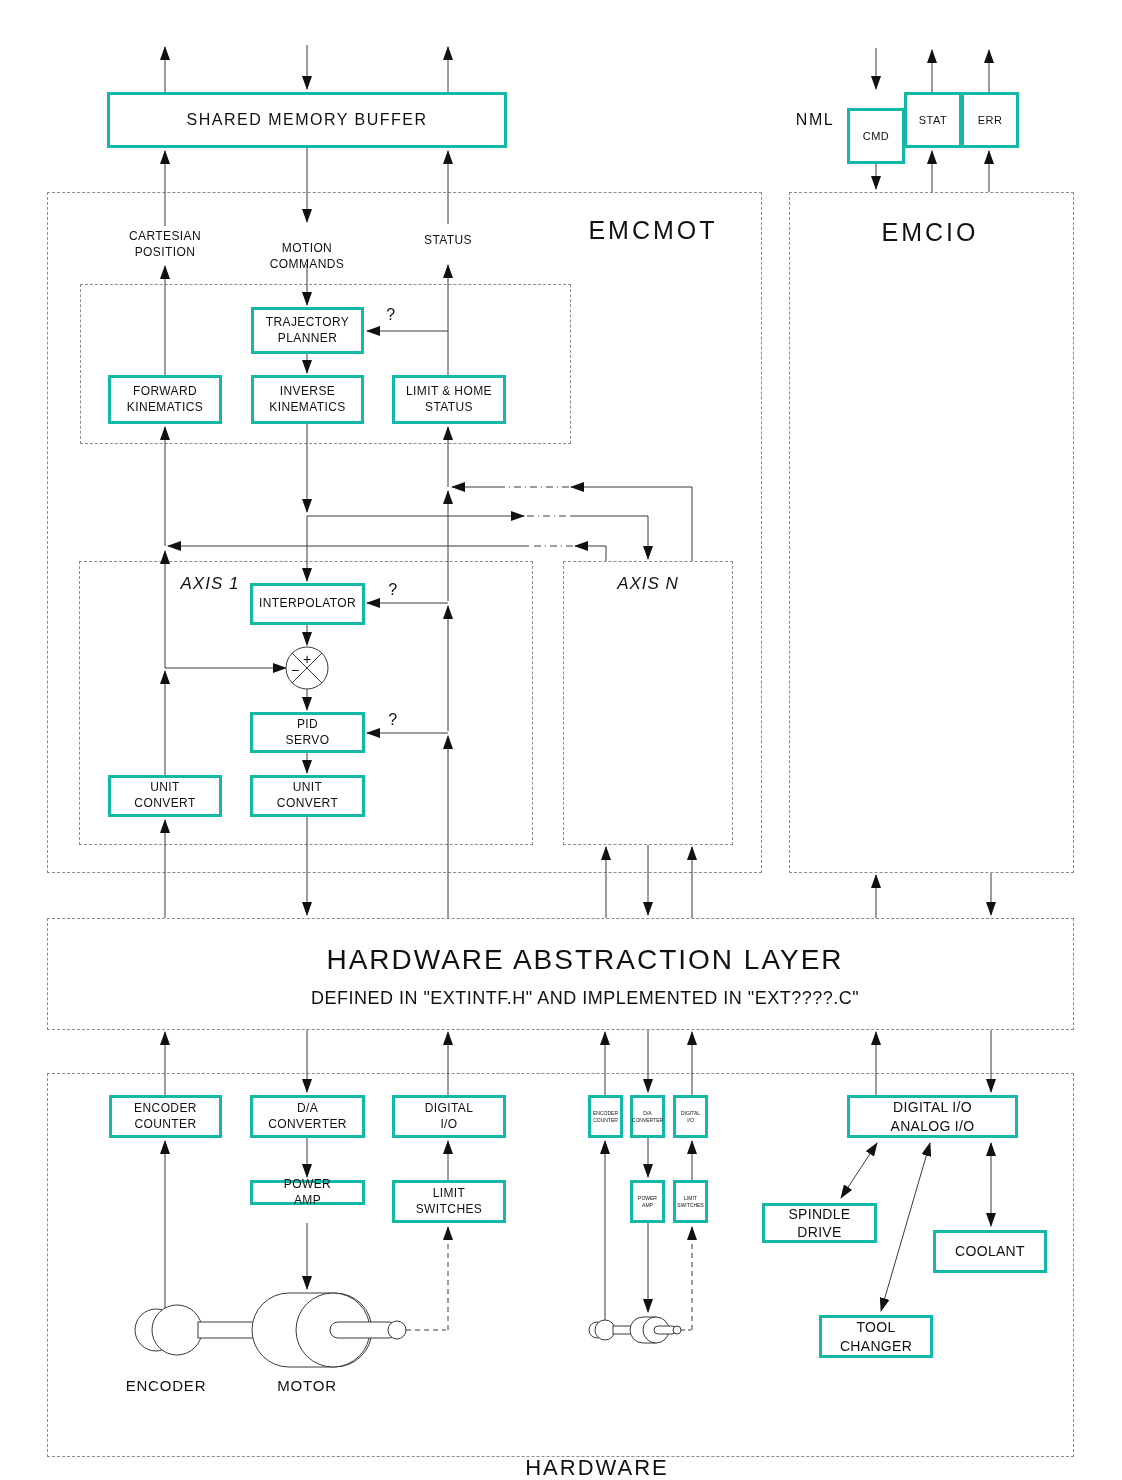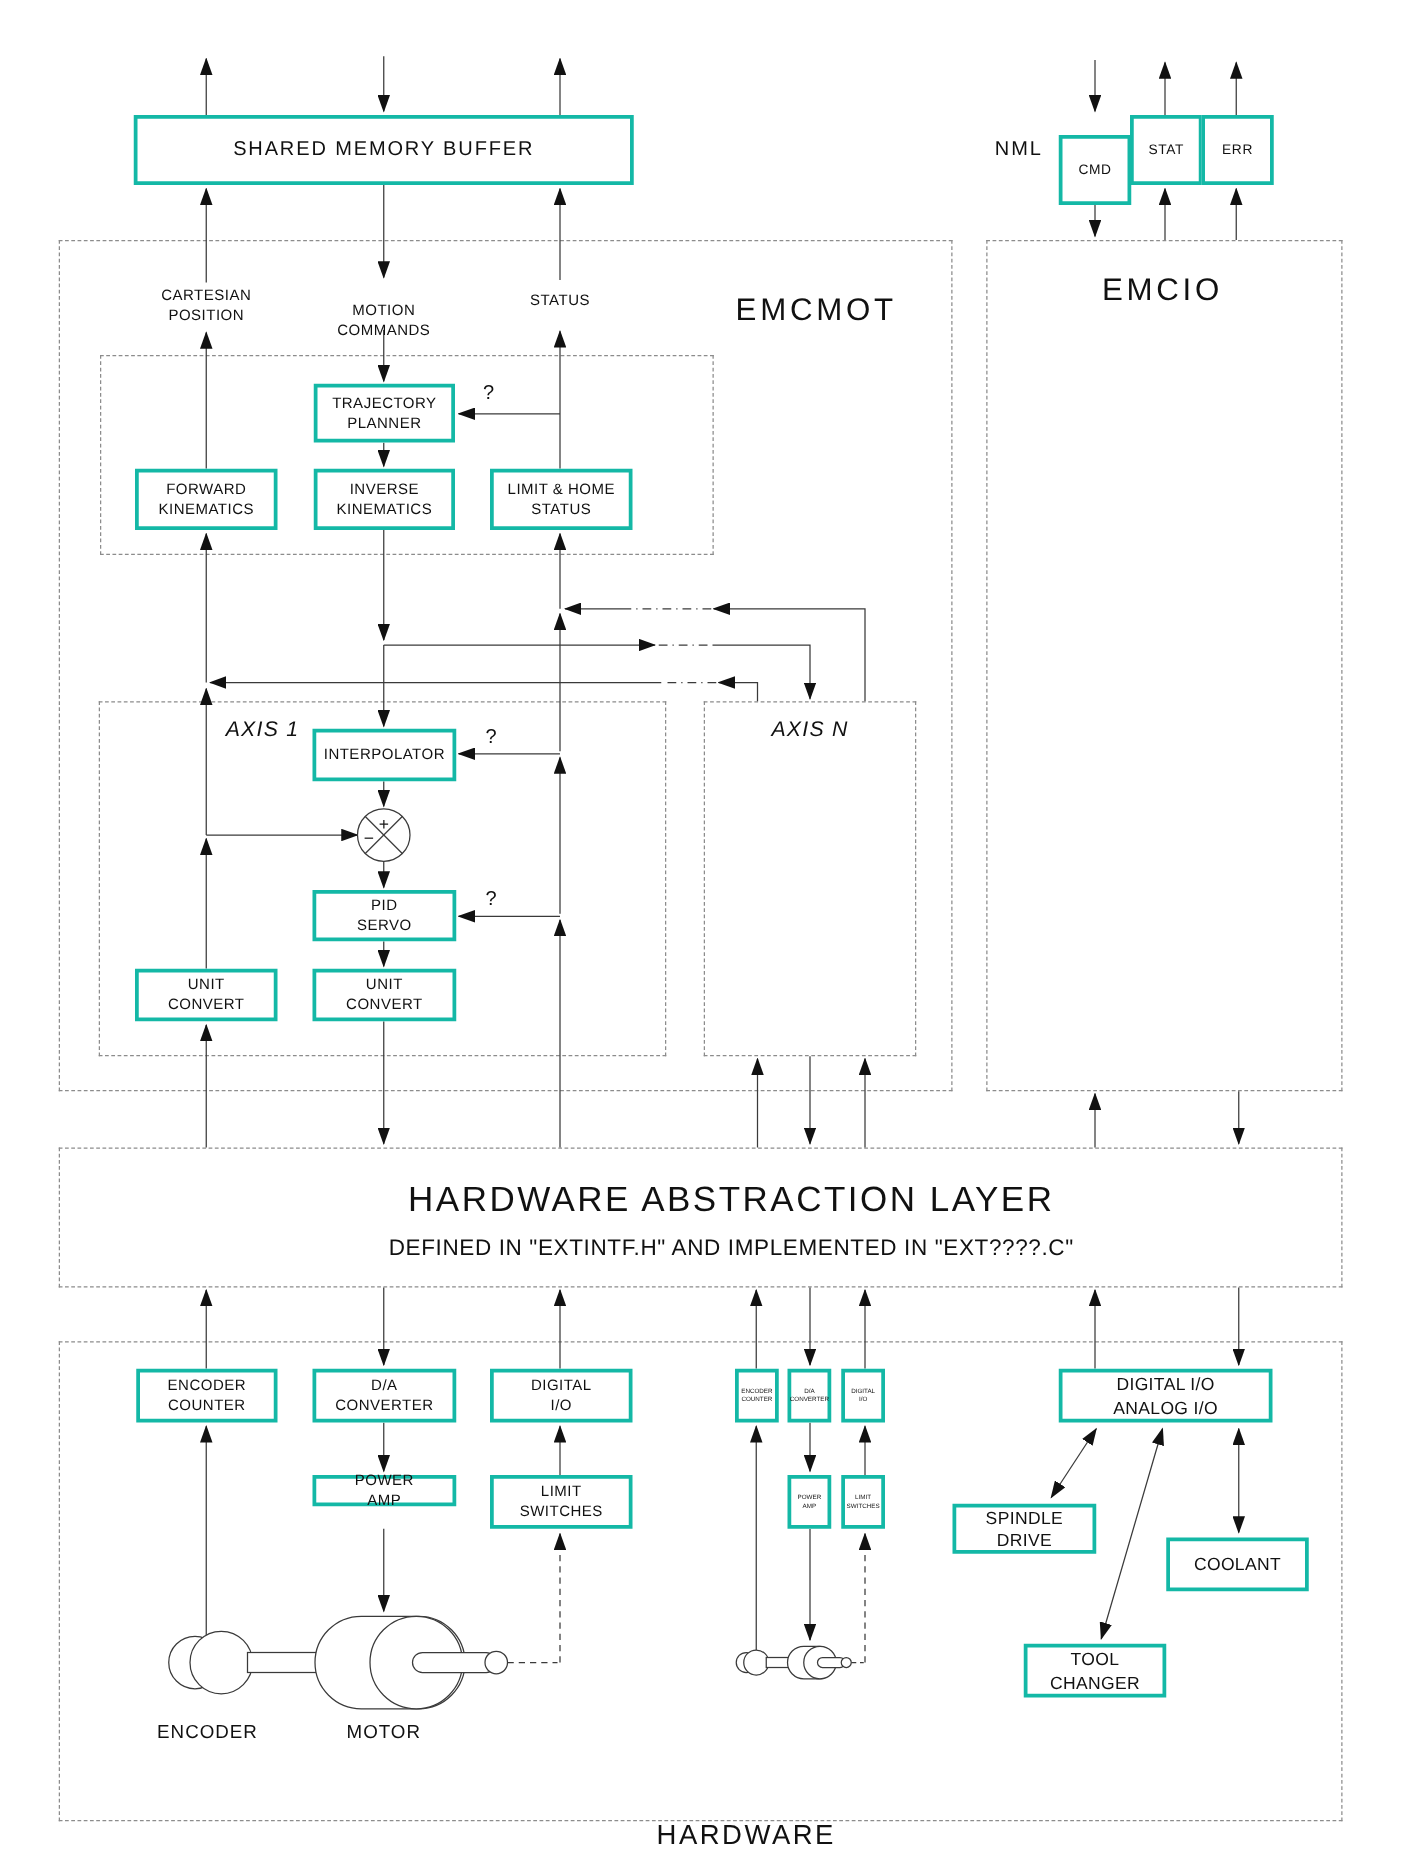--- a/index.html
+++ b/index.html
@@ -180,21 +180,21 @@
     </g>
   </svg>
 
   <div class="box smbfont" style="left:107px;top:92px;width:400px;height:56px;">SHARED MEMORY BUFFER</div>
 
   <div class="flabel smbfont" style="left:790px;top:106px;width:50px;height:28px;">NML</div>
   <div class="box nmlfont" style="left:847px;top:92px;width:58px;height:56px;margin-top:16px;">CMD</div>
   <div class="box nmlfont" style="left:904px;top:92px;width:58px;height:56px;">STAT</div>
   <div class="box nmlfont" style="left:961px;top:92px;width:58px;height:56px;">ERR</div>
 
-  <div class="flabel bigtitle" style="left:583px;top:233px;width:140px;height:32px;">EMCMOT</div>
+  <div class="flabel bigtitle" style="left:583px;top:215px;width:140px;height:32px;">EMCMOT</div>
   <div class="flabel bigtitle" style="left:860px;top:217px;width:140px;height:32px;">EMCIO</div>
 
   <div class="flabel" style="left:115px;top:226px;width:100px;height:36px;">CARTESIAN
 POSITION</div>
   <div class="flabel" style="left:257px;top:226px;width:100px;height:36px;margin-top:12px;">MOTION
 COMMANDS</div>
   <div class="flabel" style="left:398px;top:230px;width:100px;height:20px;">STATUS</div>
 
   <div class="box" style="left:251px;top:307px;width:113px;height:47px;">TRAJECTORY
 PLANNER</div>

